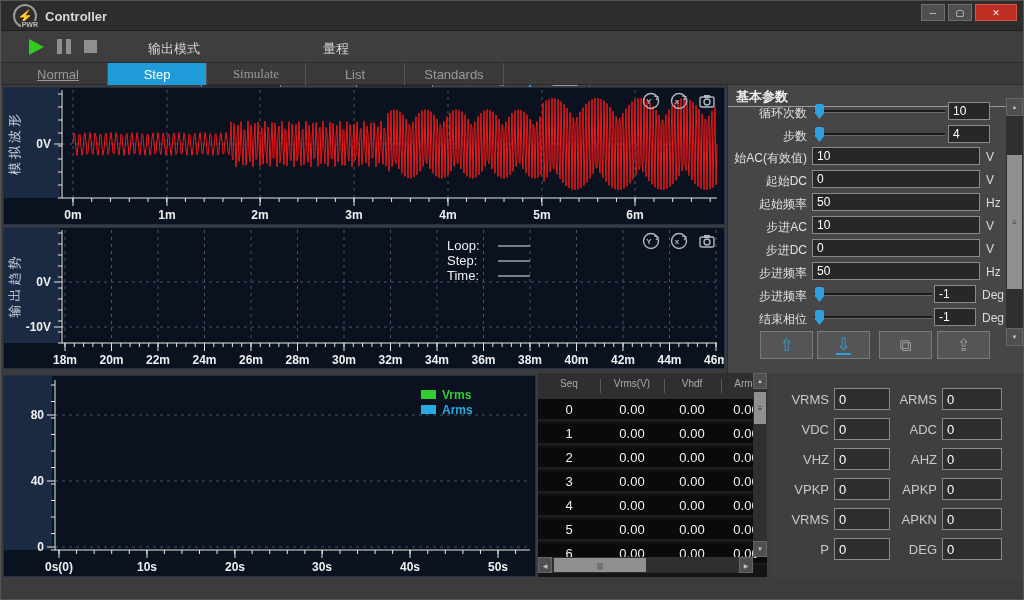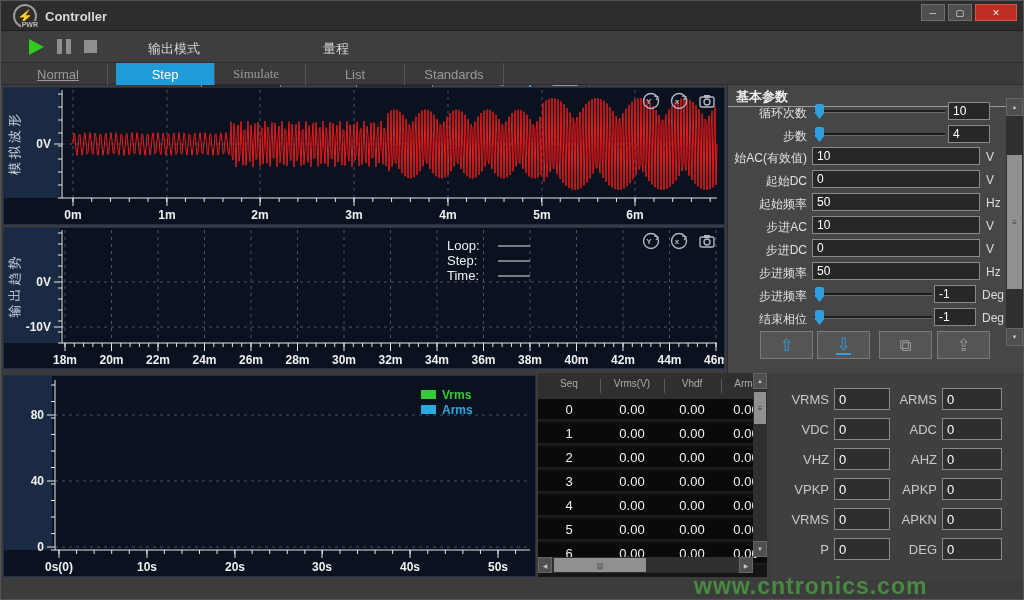--- a/index.html
+++ b/index.html
@@ -177,21 +177,21 @@
     <div class="tb-icon" style="left:988px;">
       <svg width="20" height="20" viewBox="0 0 20 20">
         <circle cx="10" cy="10" r="8.5" stroke="#b9c2cc" stroke-width="1.5" fill="none"></circle>
         <text x="10" y="14" text-anchor="middle" fill="#b9c2cc" font-size="11" font-weight="bold" font-style="italic">i</text>
       </svg>
     </div>
   </div>
 
   <div class="tabbar" id="tabbar">
       <div class="tab" style="left: 8px; text-decoration: underline;">Normal</div>
-      <div class="tab active" style="left: 115px;">Step</div>
+      <div class="tab active" style="left: 107px;">Step</div>
       <div class="tab" style="left: 206px; font-family: Liberation Serif, serif;">Simulate</div>
       <div class="tab" style="left: 305px;">List</div>
       <div class="tab" style="left: 404px;">Standards</div>
     </div>
 
   <div class="chartbox" style="left:2px; top:86px; width:722px; height:138px;">
     <svg id="wave-svg" width="720" height="136">
         <rect x="0" y="0" width="56" height="110" fill="#1a2a42"></rect>
         <text x="15" y="55" fill="#cfd6e0" font-size="13" text-anchor="middle" transform="rotate(-90 15 55)" letter-spacing="3">模拟波形</text>
         <line x1="58" y1="56" x2="713" y2="56" stroke="#4a5568" stroke-width="1" stroke-dasharray="3 4"></line>
@@ -666,15 +666,14 @@
       <div class="meas-label" style="right: 88px; top: 79px;">AHZ</div>
       <input class="meas-box" value="0" style="left: 171px; top: 75px; width: 60px;">
       <div class="meas-label" style="right: 88px; top: 109px;">APKP</div>
       <input class="meas-box" value="0" style="left: 171px; top: 105px; width: 60px;">
       <div class="meas-label" style="right: 88px; top: 139px;">APKN</div>
       <input class="meas-box" value="0" style="left: 171px; top: 135px; width: 60px;">
       <div class="meas-label" style="right: 88px; top: 169px;">DEG</div>
       <input class="meas-box" value="0" style="left: 171px; top: 165px; width: 60px;">
     </div>
 
-  <div class="watermark">www.cntronics.com</div>
 
 </div>
 
 </body></html>

